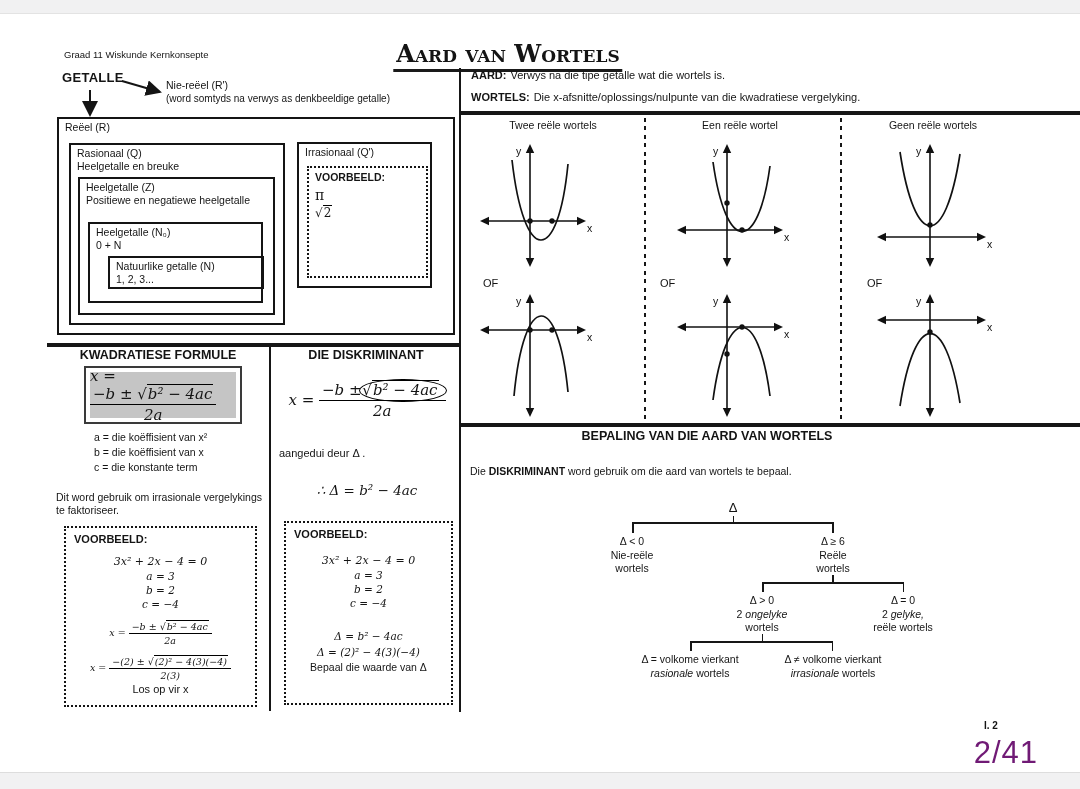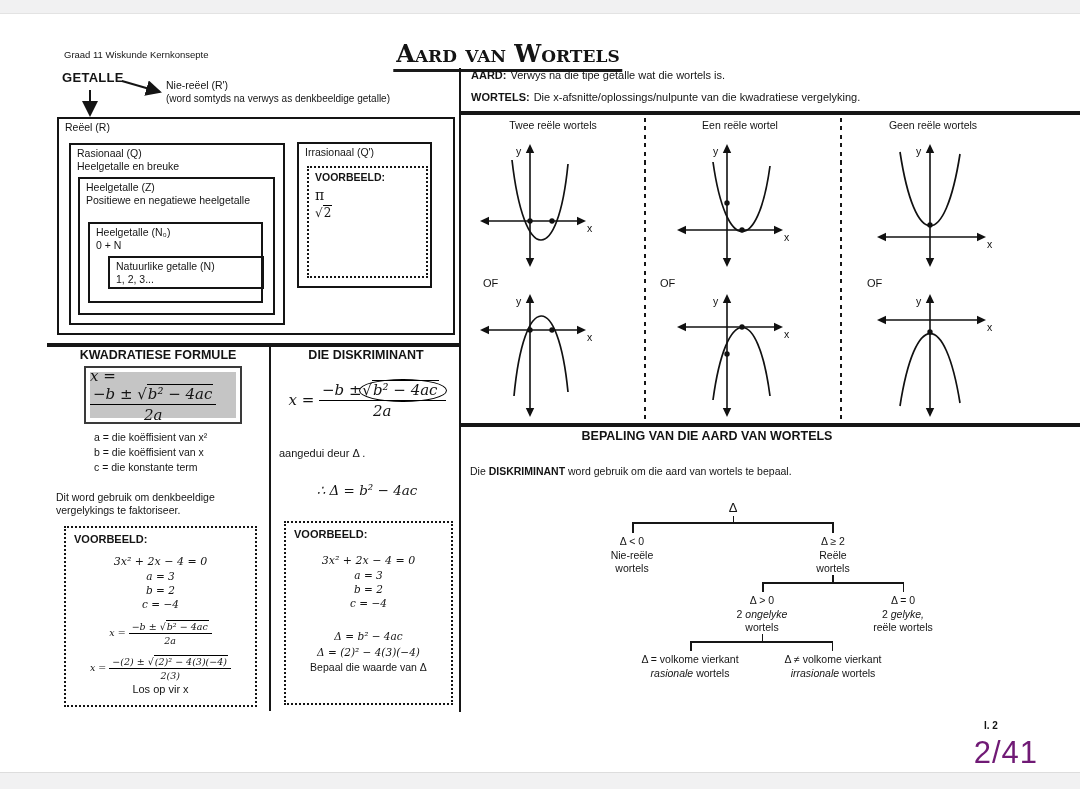--- a/index.html
+++ b/index.html
@@ -271,21 +271,21 @@
     <span>x =</span>
     <span class="frac"><span class="nu"><span>−b ±</span> <span class="rt"><span>√</span><span class="ol">b² − 4ac</span></span></span><span class="de">2a</span></span>
   </span>
     </div>
 </div>
 <div id="coefs" class="abs">
   <div>a = die koëffisient van x²</div>
   <div>b = die koëffisient van x</div>
   <div>c = die konstante term</div>
 </div>
-<div id="use-note" class="abs">Dit word gebruik om denkbeeldige vergelykings te faktoriseer.</div>
+<div id="use-note" class="abs">Dit word gebruik om irrasionale vergelykings te faktoriseer.</div>
 <div id="vb-kwad" class="vbbox">
   <div class="vbl">VOORBEELD:</div>
   <div class="vbc stack math m10">
     <div class="m11">3x² + 2x − 4 = 0</div>
     <div>a = 3</div>
     <div>b = 2</div>
     <div>c = −4</div>
   </div>
   <div class="vbc fr math m9">
     <span>x =</span>
@@ -336,21 +336,21 @@
 <div class="tline" style="left:690px;top:641px;width:143px;height:1.5px"></div>
 <div class="tline" style="left:690px;top:641px;width:1.5px;height:10px"></div>
 <div class="tline" style="left:831.5px;top:641px;width:1.5px;height:10px"></div>
 
 <div id="tn-neg" class="tnode">
   <div>Δ &lt; 0</div>
     <div>Nie-reële</div>
     <div>wortels</div>
 </div>
 <div id="tn-pos" class="tnode">
-  <div>Δ ≥ 2</div>
+  <div>Δ ≥ 6</div>
     <div>Reële</div>
     <div>wortels</div>
 </div>
 <div id="tn-gt" class="tnode">
   <div>Δ &gt; 0</div>
   <div><span>2 </span><i>ongelyke</i></div>
   <div>wortels</div>
 </div>
 <div id="tn-eq" class="tnode">
   <div>Δ = 0</div>

